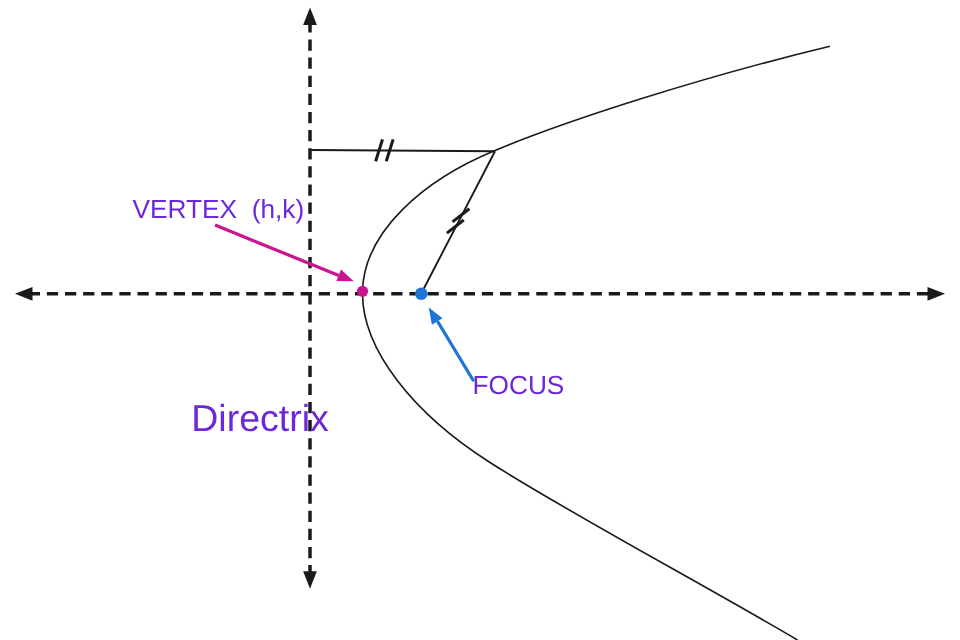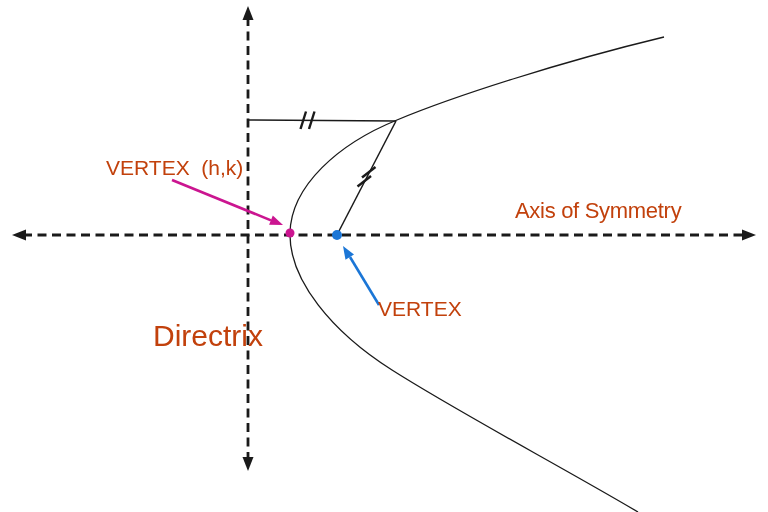--- a/index.html
+++ b/index.html
@@ -17,21 +17,21 @@
     font-family: "Liberation Sans", sans-serif;
     color: #1a1a1a;
   }
   .stage svg {
     position: absolute;
     inset: 0;
     color: #1a1a1a; 
   }
   .lbl {
     position: absolute;
-    color: #c2410c;
+    color: #6d28d9;
     white-space: pre;
     line-height: 1;
     user-select: none;
   }
   .lbl-vertex    { left: 106px; top: 157px; font-size: 21px; }
   .lbl-axis      { left: 515px; top: 200px; font-size: 22px; letter-spacing: -0.3px; }
   .lbl-focus     { left: 378px; top: 298px; font-size: 21px; }
   .lbl-directrix { left: 153px; top: 321px; font-size: 30px; }
 </style>
 </head>
@@ -79,19 +79,18 @@
     </g>
 
     <g>
       <line x1="379" y1="305" x2="350" y2="257" stroke-width="2.6" fill="none" stroke="#1b76d6"></line>
       <polygon points="343,246 354,254.5 345.5,259.7" fill="#1b76d6"></polygon>
     </g>
   </svg>
 
   <div class="lbl lbl-vertex">VERTEX  (h,k)</div>
 
-  <div class="lbl lbl-axis">Axis of Symmetry</div>
 
-  <div class="lbl lbl-focus">VERTEX</div>
+  <div class="lbl lbl-focus">FOCUS</div>
 
   <div class="lbl lbl-directrix">Directrix</div>
 
 </div>
 
 </body></html>

